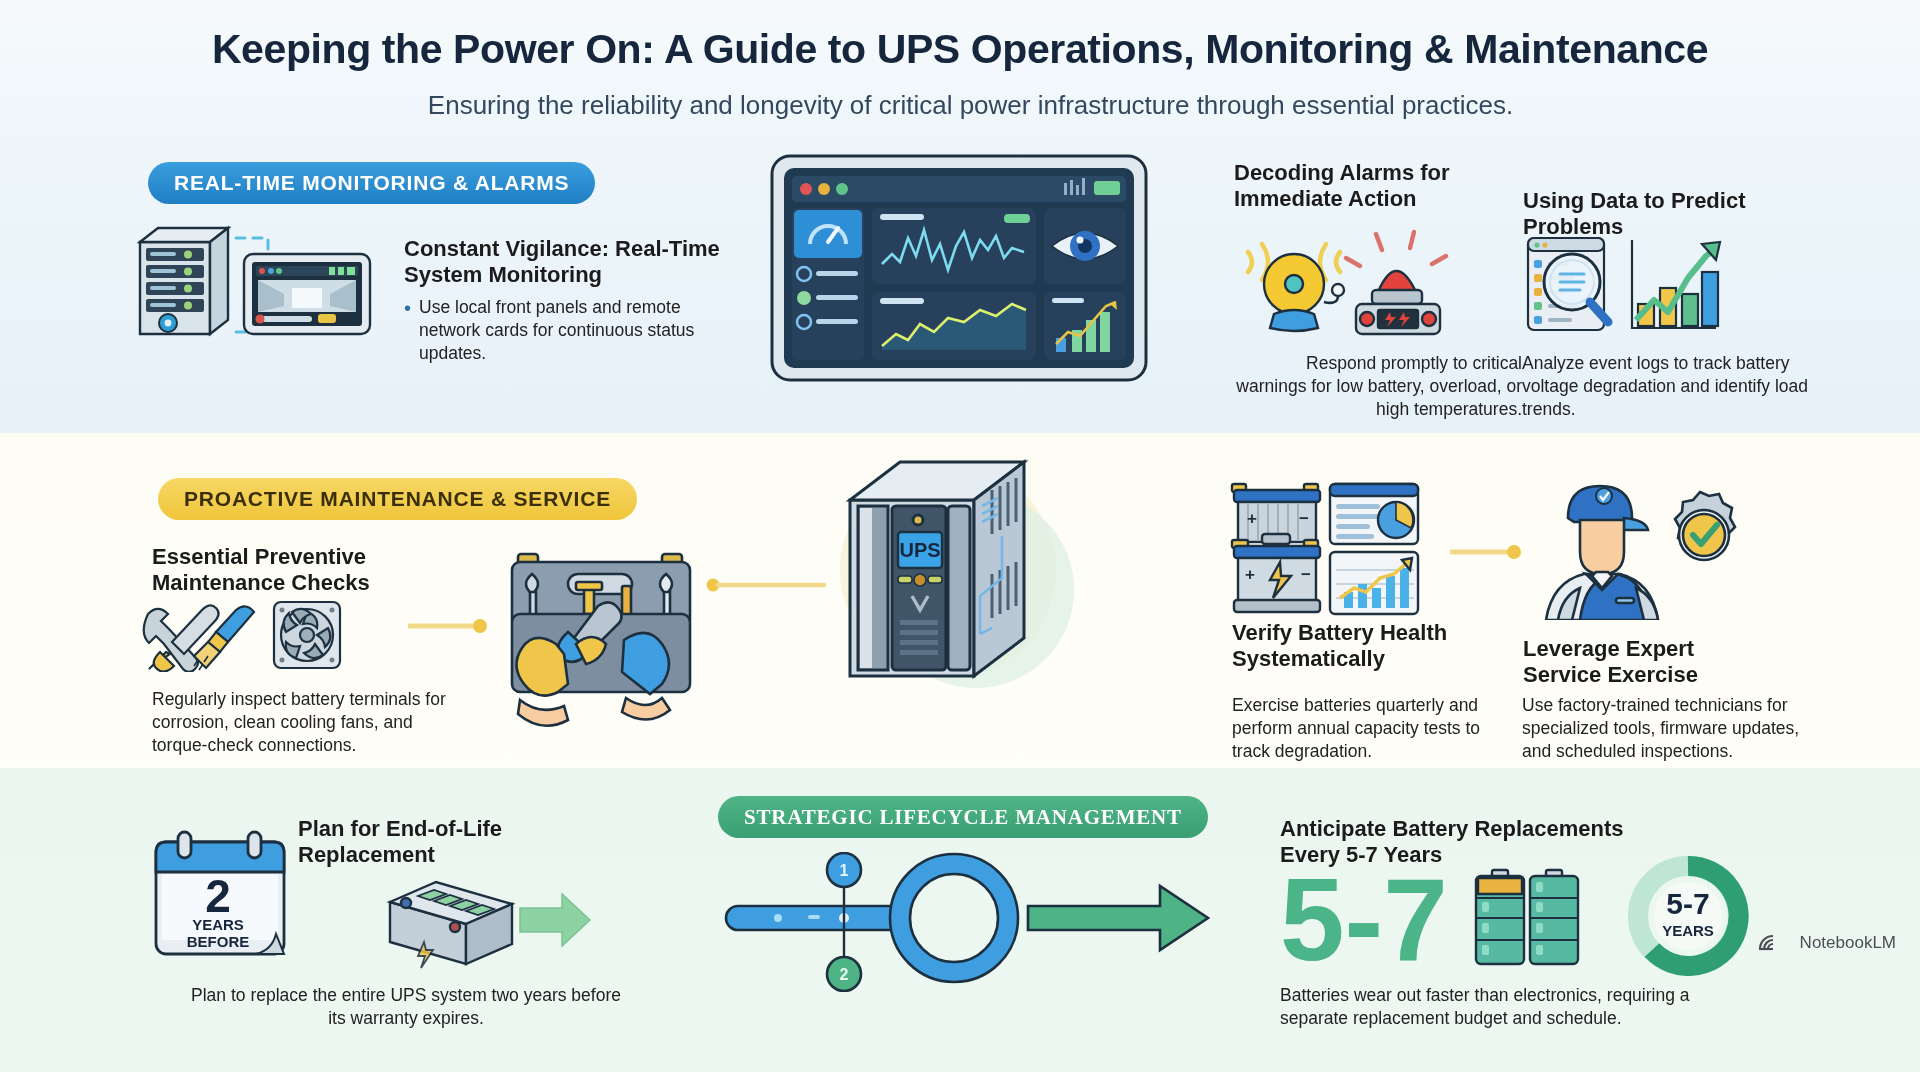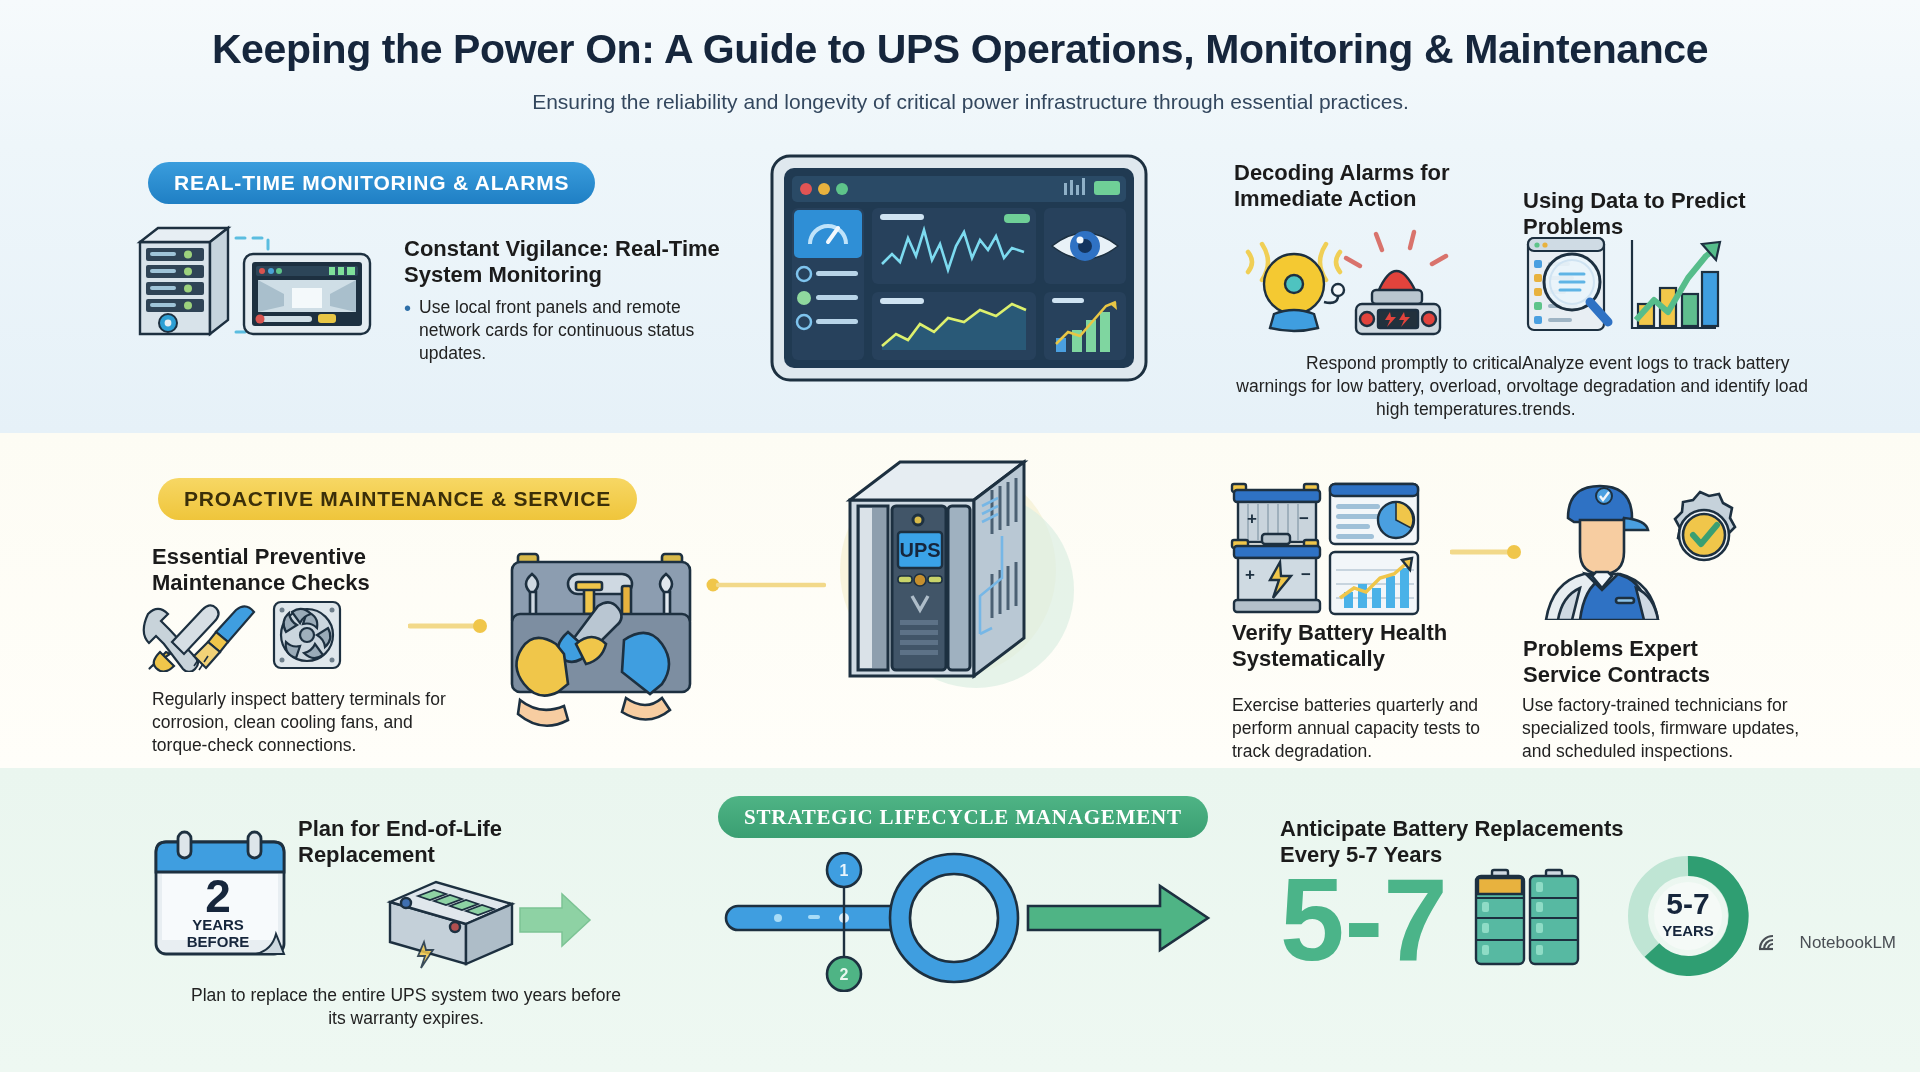--- a/index.html
+++ b/index.html
@@ -19,21 +19,21 @@
   #band-3 { top: 768px; height: 304px; background: linear-gradient(180deg,#eaf6ef 0%,#eef8f2 100%); }
 
   
   #page-title {
     position: absolute; left: 0; right: 0; top: 26px;
     text-align: center; font-size: 41px; font-weight: bold;
     color: #16263c; letter-spacing: -0.4px;
   }
   #page-subtitle {
     position: absolute; left: 0; right: 0; top: 90px;
-    text-align: center; font-size: 21px; color: #33475e; margin-left: 21px;
+    text-align: center; font-size: 26px; color: #33475e; margin-left: 21px;
   }
 
   
   .pill {
     position: absolute; display: inline-flex; align-items: center; justify-content: center;
     border-radius: 30px; color: #fff; font-weight: bold; letter-spacing: 0.8px;
     font-size: 21px; padding: 8px 26px; height: 42px; white-space: nowrap;
   }
   #pill-1 { left: 148px; top: 162px; background: linear-gradient(180deg,#3a9ddd 0%,#1f7fc4 100%); }
   #pill-2 { left: 158px; top: 478px; background: linear-gradient(180deg,#f7d764 0%,#efc53b 100%); color: #3b2f09; }
@@ -518,21 +518,21 @@
       </g>
       <g stroke="#1d3040" stroke-width="2.6">
         <path d="M176 14 l9 4 l10 -2 l4 9 l9 5 l-2 10 l5 9 l-7 7 l-1 10 l-10 2 l-7 8 l-9 -4 l-10 2 l-4 -9 l-9 -5 l2 -10 l-5 -9 l7 -7 l1 -10 l10 -2 Z" fill="#c6d2db"></path>
         <circle cx="180" cy="57" r="25" fill="#eef3f6"></circle>
         <circle cx="180" cy="57" r="21" fill="#f0c64a"></circle>
         <path d="M169 57 l8 9 l16 -19" fill="none" stroke="#3a9f72" stroke-width="6" stroke-linecap="round" stroke-linejoin="round"></path>
       </g>
     </svg>
   </div>
   <div class="blk" id="s2-c3-head">
-    <div class="h-sub">Problems Expert Service Contracts</div>
+    <div class="h-sub">Leverage Expert Service Exercise</div>
   </div>
   <div class="blk body-t" id="s2-c3-body">Use factory-trained technicians for specialized tools, firmware updates, and scheduled inspections.</div>
 
   <div class="pill" id="pill-3">STRATEGIC LIFECYCLE MANAGEMENT</div>
 
   <div class="art" id="art-calendar">
     <svg width="146" height="134" viewBox="0 0 146 134">
       <g stroke="#1d3040" stroke-width="2.8">
         <rect x="8" y="14" width="128" height="112" rx="10" fill="#e8eef2"></rect>
         <path d="M8 24 q0 -10 10 -10 h108 q10 0 10 10 v20 H8 Z" fill="#3f9ee0"></path>
@@ -632,20 +632,21 @@
       <g transform="translate(348,0)">
         <circle cx="60" cy="60" r="50" fill="none" stroke="#bfe5d4" stroke-width="20"></circle>
         <path d="M60 10 A50 50 0 1 1 24 94" fill="none" stroke="#2f9e72" stroke-width="20"></path>
         <circle cx="60" cy="60" r="34" fill="#f5faf7"></circle>
         <text x="60" y="58" font-family="Liberation Sans, sans-serif" font-size="30" font-weight="bold" fill="#16263c" text-anchor="middle">5-7</text>
         <text x="60" y="80" font-family="Liberation Sans, sans-serif" font-size="15" font-weight="bold" fill="#16263c" text-anchor="middle">YEARS</text>
       </g>
     </svg>
   </div>
 
+  <div class="blk body-t" id="s3-c3-body">Batteries wear out faster than electronics, requiring a separate replacement budget and schedule.</div>
 
   <div id="watermark">
     <svg width="20" height="18" viewBox="0 0 20 18">
       <path d="M3 15 A13 13 0 0 1 16 2" fill="none" stroke="#4a4f55" stroke-width="2.2"></path>
       <path d="M7 15 A9 9 0 0 1 16 6" fill="none" stroke="#4a4f55" stroke-width="2.2"></path>
       <path d="M11 15 A5 5 0 0 1 16 10" fill="none" stroke="#4a4f55" stroke-width="2.2"></path>
       <path d="M2 15 L16 15" stroke="#4a4f55" stroke-width="2.2"></path>
     </svg>
     <span>NotebookLM</span>
   </div>

